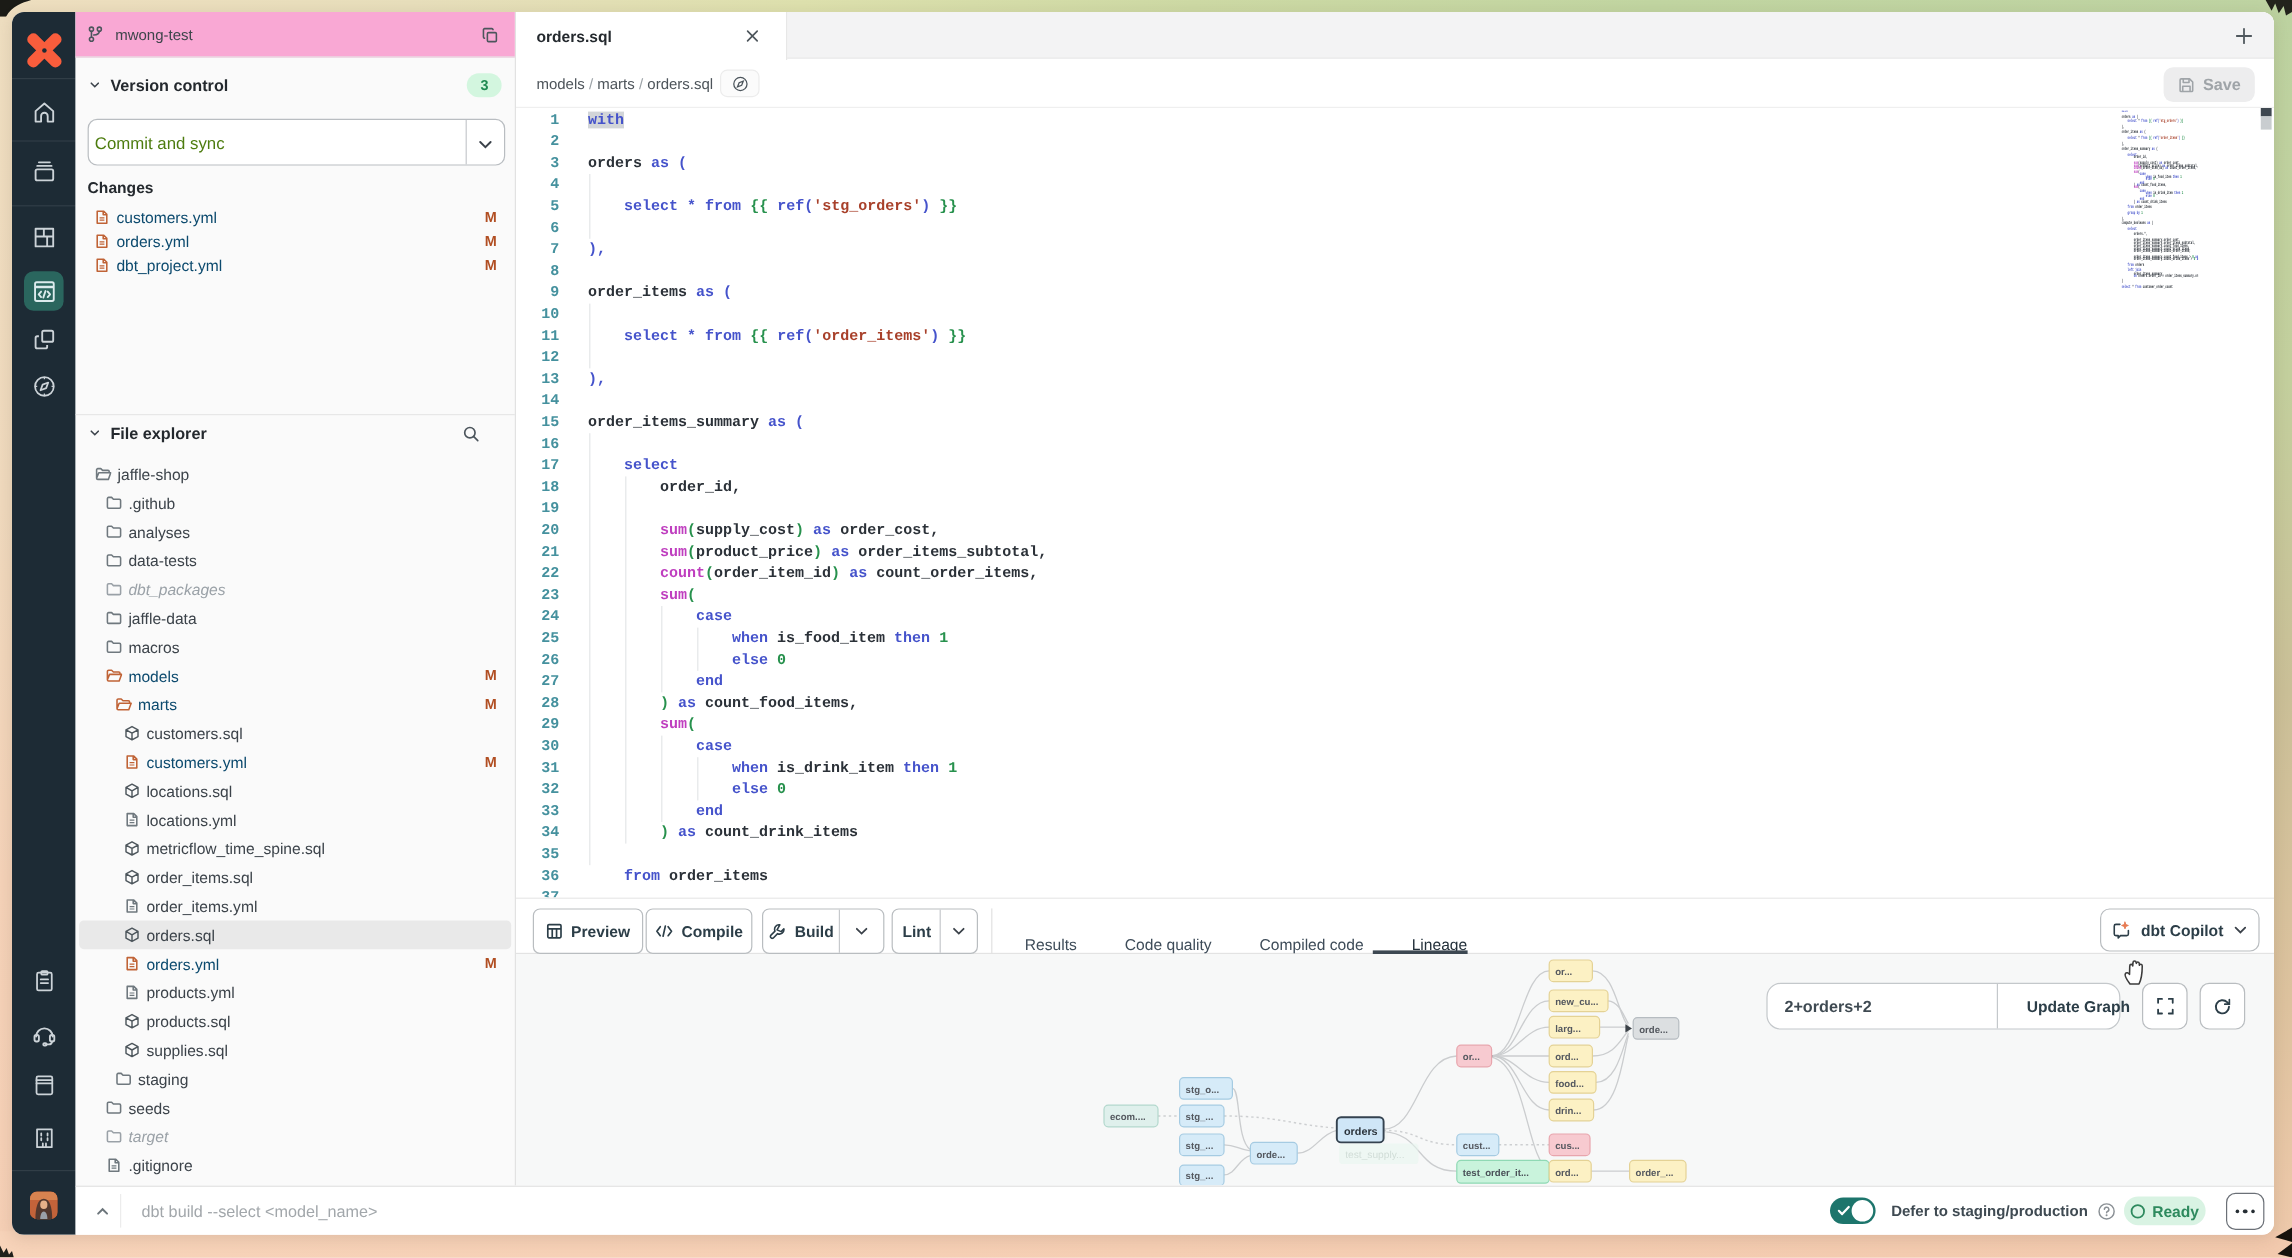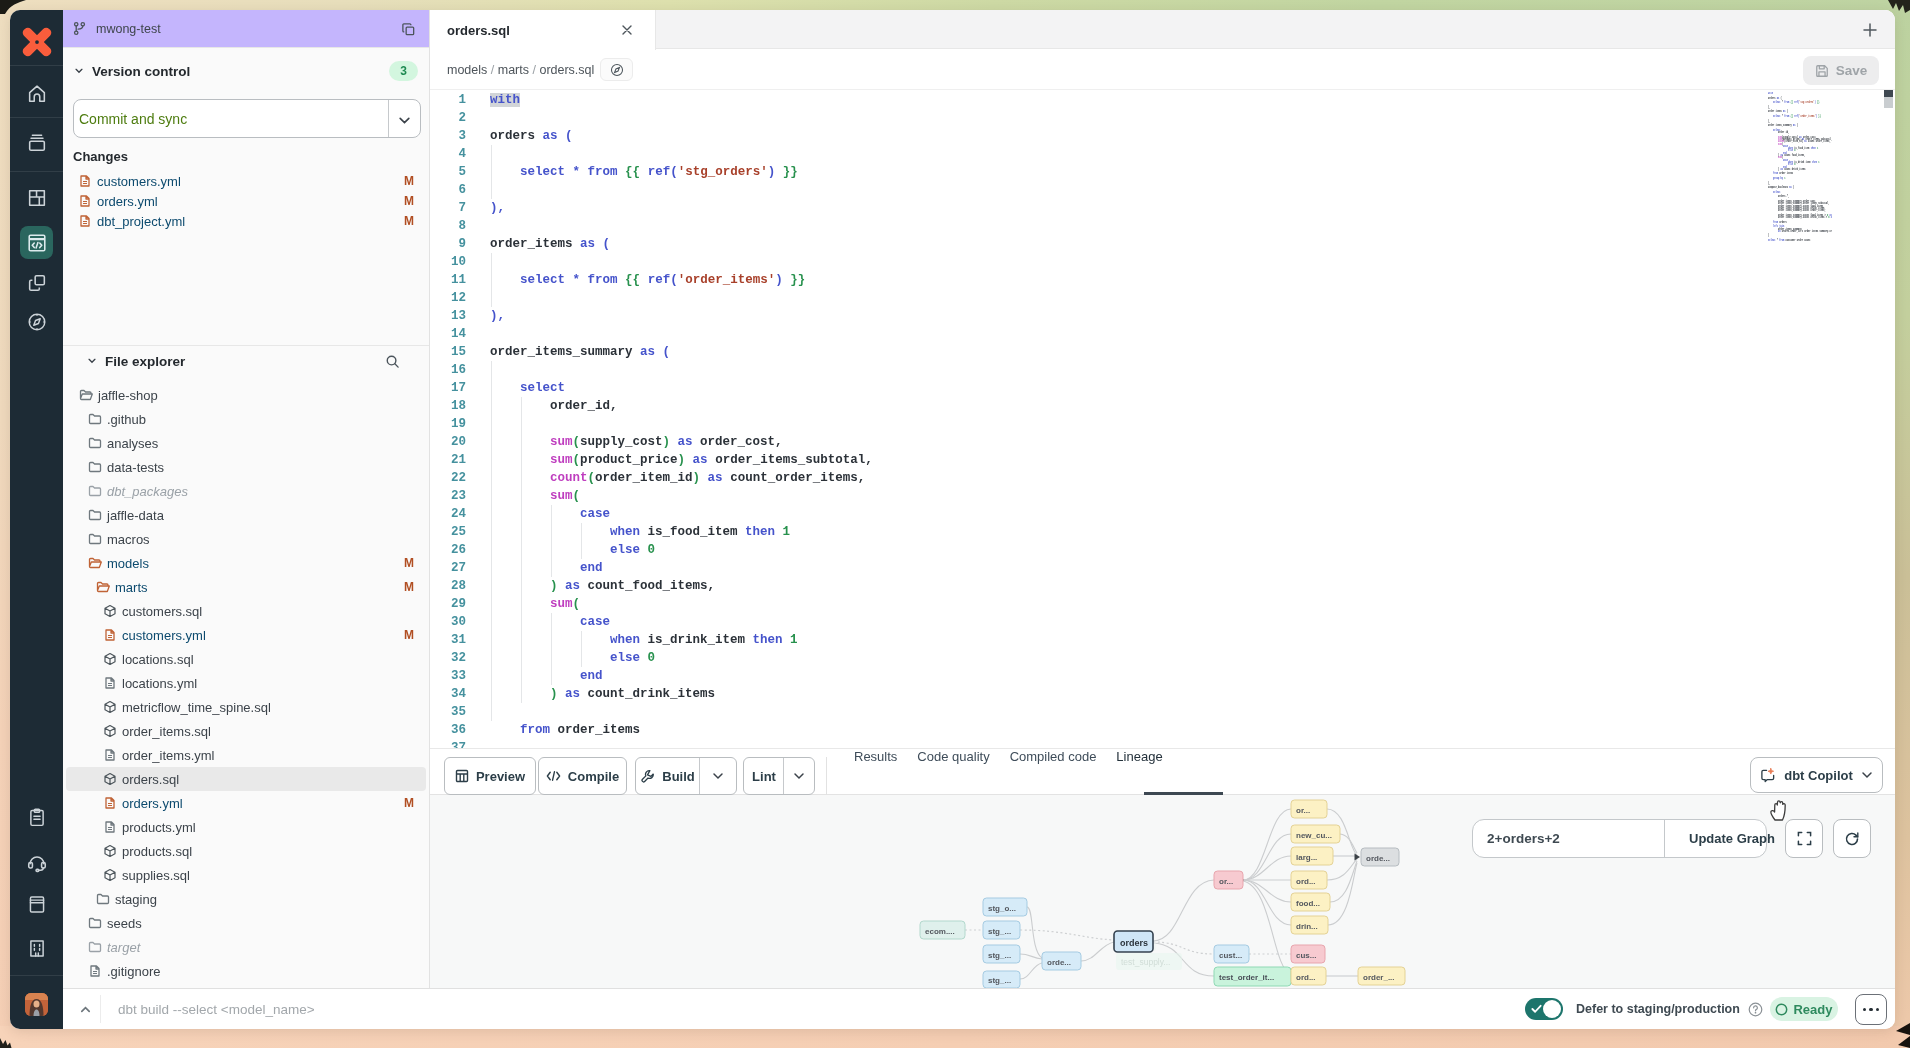--- a/index.html
+++ b/index.html
@@ -156,21 +156,21 @@
             <g id="i-doc" fill="none" stroke-width="1.3" stroke-linejoin="round">
               <path d="M3 2 L8.5 2 L11 4.5 L11 12 L3 12 Z M8 2 L8 5 L11 5"></path>
               <path d="M5 7.5 H9 M5 9.5 H9" stroke-width="1"></path>
             </g>
             <g id="i-cube" fill="none" stroke-width="1.2" stroke-linejoin="round">
               <path d="M7 1.5 L12 4.2 L12 9.8 L7 12.5 L2 9.8 L2 4.2 Z M2 4.2 L7 7 L12 4.2 M7 7 L7 12.5"></path>
             </g>
           </defs>
         </svg>
 
-        <div style="height:38px;border-bottom:1px solid #e7e7e7;display:flex;align-items:center;padding-left:9px;background:#c4b5fd">
+        <div style="height:38px;border-bottom:1px solid #e7e7e7;display:flex;align-items:center;padding-left:9px;background:#f9a8d4">
           <svg width="15" height="15" viewBox="0 0 16 16" fill="none" stroke="#4c555c" stroke-width="1.4">
               <circle cx="4.5" cy="3.5" r="1.8"></circle>
               <circle cx="11.5" cy="3.5" r="1.8"></circle>
               <circle cx="4.5" cy="12.5" r="1.8"></circle>
               <path d="M4.5 5.3 L4.5 10.7 M11.5 5.3 C11.5 8 9 8.5 6.5 8.7" stroke-linecap="round"></path>
             </svg>
           <span style="margin-left:9px;font-size:12.5px;color:#3e454b">mwong-test</span>
           <svg style="position:absolute;right:13px;top:12px" width="15" height="15" viewBox="0 0 16 16" fill="none" stroke="#4c555c" stroke-width="1.4" stroke-linejoin="round">
               <rect x="5.5" y="5.5" width="8" height="8" rx="1"></rect>
               <path d="M10.5 3.5 L10.5 3 a1 1 0 0 0 -1 -1 L3 2 a1 1 0 0 0 -1 1 L2 9.5 a1 1 0 0 0 1 1 L3.5 10.5"></path>
@@ -210,21 +210,21 @@
           <div class="treerow" style="padding-left:15px;margin-top:-4px">
               <svg width="14" height="14" viewBox="0 0 14 14" style="stroke:#c06336">
                 <use href="#i-doc"></use>
               </svg>
               <span class="org">dbt_project.yml</span>
               <span class="mflag">M</span>
             </div>
         </div>
         <div style="position:absolute;left:0;right:0;top:335px;height:1px;background:#e7e7e7"></div>
 
-        <div class="hrow" style="position:absolute;left:0;right:17px;top:336px;height:30px;padding-left:24px">
+        <div class="hrow" style="position:absolute;left:0;right:17px;top:336px;height:30px;padding-left:11px">
           <svg class="chev" width="11" height="11" viewBox="0 0 12 12" fill="none" stroke="#3b424a" stroke-width="1.6" stroke-linecap="round">
               <path d="M2.5 4 L6 7.5 L9.5 4"></path>
             </svg>
           <span style="margin-left:8px;font-size:13.5px;font-weight:bold;color:#24292e">File explorer</span>
           <svg style="position:absolute;right:12px" width="15" height="15" viewBox="0 0 16 16" fill="none" stroke="#4c555c" stroke-width="1.5" stroke-linecap="round">
               <circle cx="7" cy="7" r="4.6"></circle>
               <path d="M10.5 10.5 L14 14"></path>
             </svg>
         </div>
         <div id="tree" style="position:absolute;left:0;right:0;top:373px">
@@ -593,21 +593,21 @@
               </svg>
           </div>
           <div class="btn" style="left:313px;top:8px;width:72px;height:38px;padding-right:30px">
             Lint
             <div style="position:absolute;right:30px;top:0;bottom:0;width:1px;background:#c6c9cc"></div>
             <svg style="position:absolute;right:9px" width="12" height="10" viewBox="0 0 12 10" fill="none" stroke="#3b424a" stroke-width="1.5" stroke-linecap="round">
                 <path d="M2 3 L6 7 L10 3"></path>
               </svg>
           </div>
           <div style="position:absolute;left:396px;top:8px;height:38px;width:1px;background:#e2e2e2"></div>
-          <div style="position:absolute;left:424px;top:0;height:46px;display:flex;align-items:flex-start;gap:20px;font-size:13px;color:#3e4c59">
+          <div style="position:absolute;left:424px;top:0;height:46px;display:flex;align-items:flex-end;gap:40px;font-size:13px;color:#3e4c59">
             <span>Results</span>
               <span>Code quality</span>
               <span>Compiled code</span>
               <span style="color:#24313b">Lineage</span>
           </div>
           <div style="position:absolute;left:714px;top:43px;width:79px;height:3px;background:#3d4852"></div>
           <div class="btn" style="left:1320px;top:8px;width:133px;height:36px;gap:8px;border-radius:8px">
             <svg width="16" height="16" viewBox="0 0 17 17" fill="none" stroke="#2c3e48" stroke-width="1.4" stroke-linejoin="round" stroke-linecap="round">
               <path d="M14.5 9 L14.5 12 a1.5 1.5 0 0 1 -1.5 1.5 L7.5 13.5 L5.5 15.5 L5.5 13.5 L3.5 13.5 a1.5 1.5 0 0 1 -1.5 -1.5 L2 5 a1.5 1.5 0 0 1 1.5 -1.5 L7 3.5"></path>
               <path d="M11.5 1.5 L12.3 3.7 L14.5 4.5 L12.3 5.3 L11.5 7.5 L10.7 5.3 L8.5 4.5 L10.7 3.7 Z" stroke="#e77a52" fill="#e77a52" stroke-width="0.8"></path>

